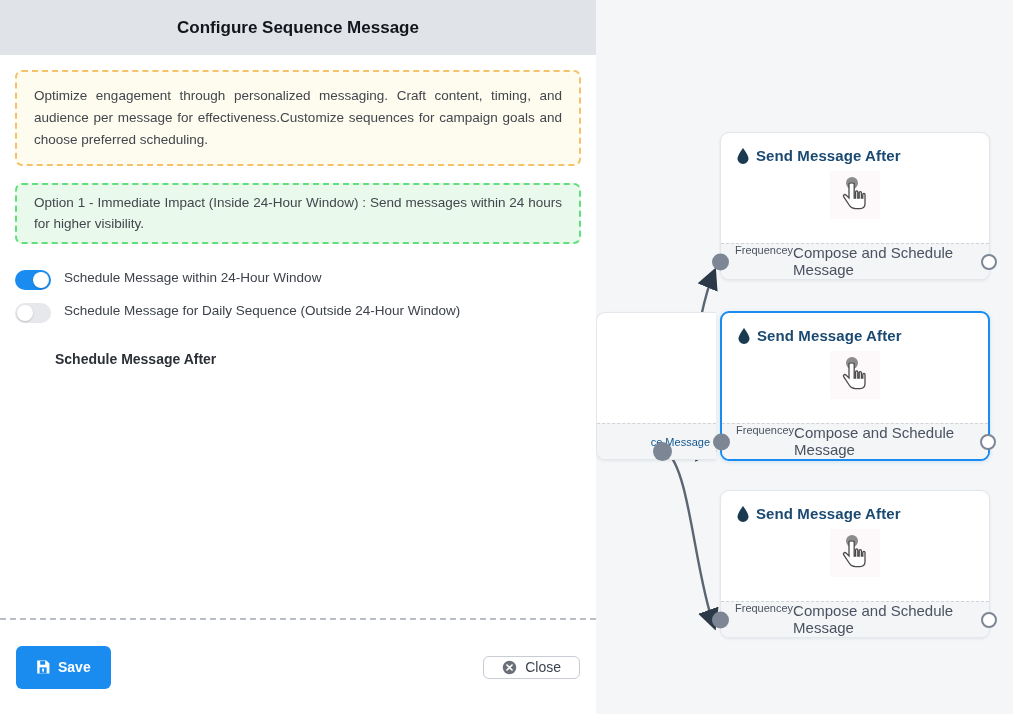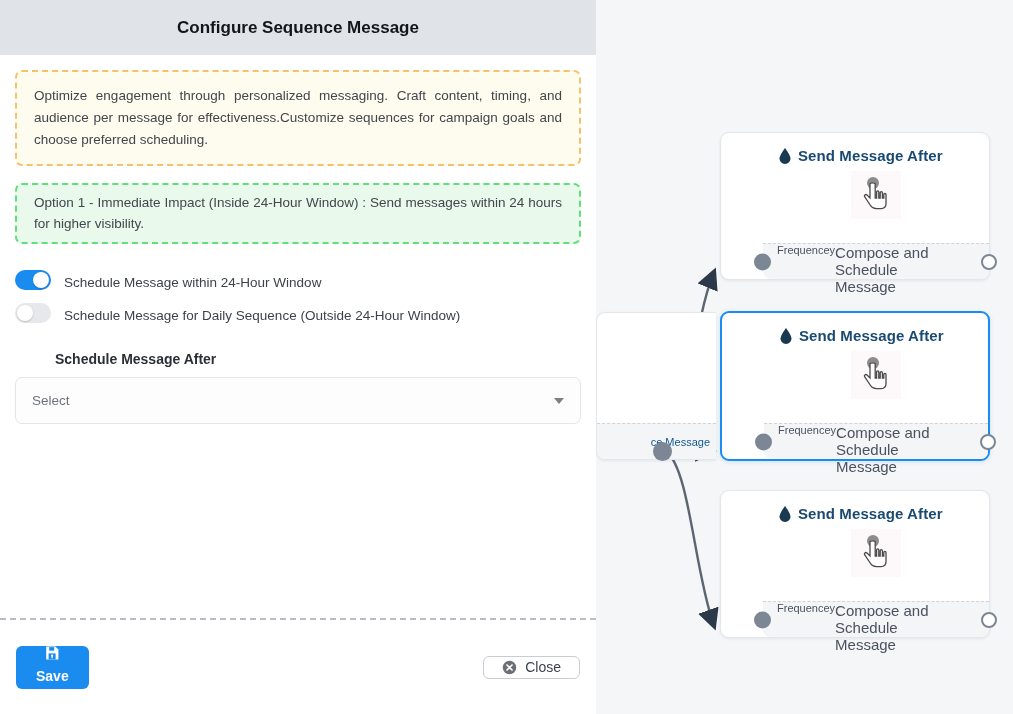--- a/index.html
+++ b/index.html
@@ -21,21 +21,20 @@
   .edges { position: absolute; left: 0; top: 0; width: 1013px; height: 714px; }
 
   .node {
     position: absolute;
     width: 270px;
     background: #ffffff;
     border: 1px solid #e3e6ea;
     border-radius: 9px;
     box-shadow: 0 1px 3px rgba(20,40,70,0.08);
     overflow: visible;
-    padding-left: 42px;
   }
   .node.selected {
     border: 2px solid #1a8cf0;
     box-shadow: 0 1px 4px rgba(26,140,240,0.18);
   }
   .node-body {
     padding: 14px 16px 0 16px;
     height: 110px;
     position: relative;
   }
@@ -136,21 +135,21 @@
     margin-top: 17px;
     border: 2px dashed #5fe07a;
     background: #e9f9ec;
     border-radius: 7px;
     padding: 7px 17px;
     font-size: 13.5px; line-height: 1.62;
     color: #42464d;
     text-align: justify;
   }
 
-  .switch-row { display: flex; align-items: flex-end; gap: 13px; }
+  .switch-row { display: flex; align-items: flex-start; gap: 13px; }
   .switch-row.first { margin-top: 26px; }
   .switch-row.second { margin-top: 13px; }
   .sw {
     width: 36px; height: 20px; border-radius: 10px;
     position: relative; flex: 0 0 auto;
   }
   .sw.on { background: #1a8cf0; }
   .sw.off { background: #e6e8eb; }
   .sw .knob {
     position: absolute; top: 2px; width: 16px; height: 16px;
@@ -195,21 +194,20 @@
     padding: 0 16px;
   }
   .btn-save {
     display: flex; align-items: center; gap: 8px;
     background: #1a8cf0; color: #fff;
     border: none; border-radius: 6px;
     height: 43px; padding: 0 20px;
     font-size: 14px; font-weight: bold;
     font-family: "Liberation Sans", sans-serif;
     cursor: pointer;
-    flex-direction: column;
   }
   .btn-close {
     margin-left: auto;
     display: flex; align-items: center; gap: 8px;
     background: #ffffff; color: #3d424b;
     border: 1px solid #c8ccd3; border-radius: 6px;
     height: 23px; padding: 0 18px;
     font-size: 14px;
     font-family: "Liberation Sans", sans-serif;
     cursor: pointer;
@@ -333,24 +331,20 @@
 
       <div class="switch-row second">
         <div class="sw off">
           <div class="knob"></div>
         </div>
         <span class="sw-label">Schedule Message for Daily Sequence (Outside 24-Hour Window)</span>
       </div>
 
       <div class="field-label">Schedule Message After</div>
 
-      <div class="select">
-        <span class="select-value">Select</span>
-        <span class="caret"></span>
-      </div>
     </div>
 
     <div class="dlg-footer-sep"></div>
 
     <div class="dlg-footer">
       <button class="btn-save">
         <svg class="icon-save" viewBox="0 0 14 14">
           <path d="M1.2 0.6 L10.4 0.6 L13.4 3.6 L13.4 13.4 L1.2 13.4 Z" fill="#ffffff"></path>
           <rect x="4.2" y="1.1" width="5" height="3.6" fill="#1a8cf0"></rect>
           <rect x="3.6" y="7.4" width="7" height="6" fill="#1a8cf0"></rect>

